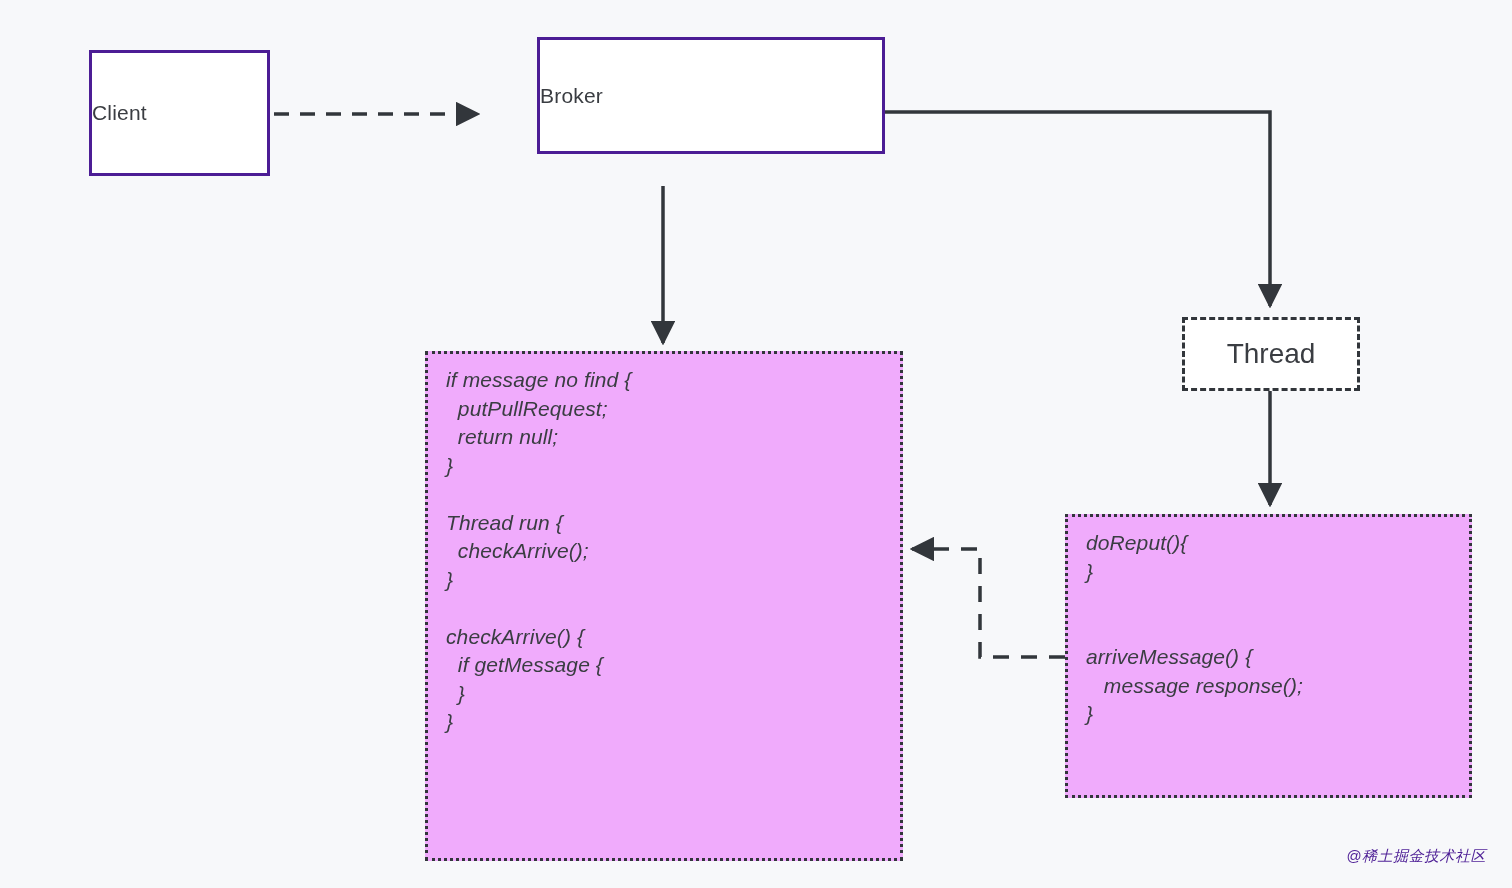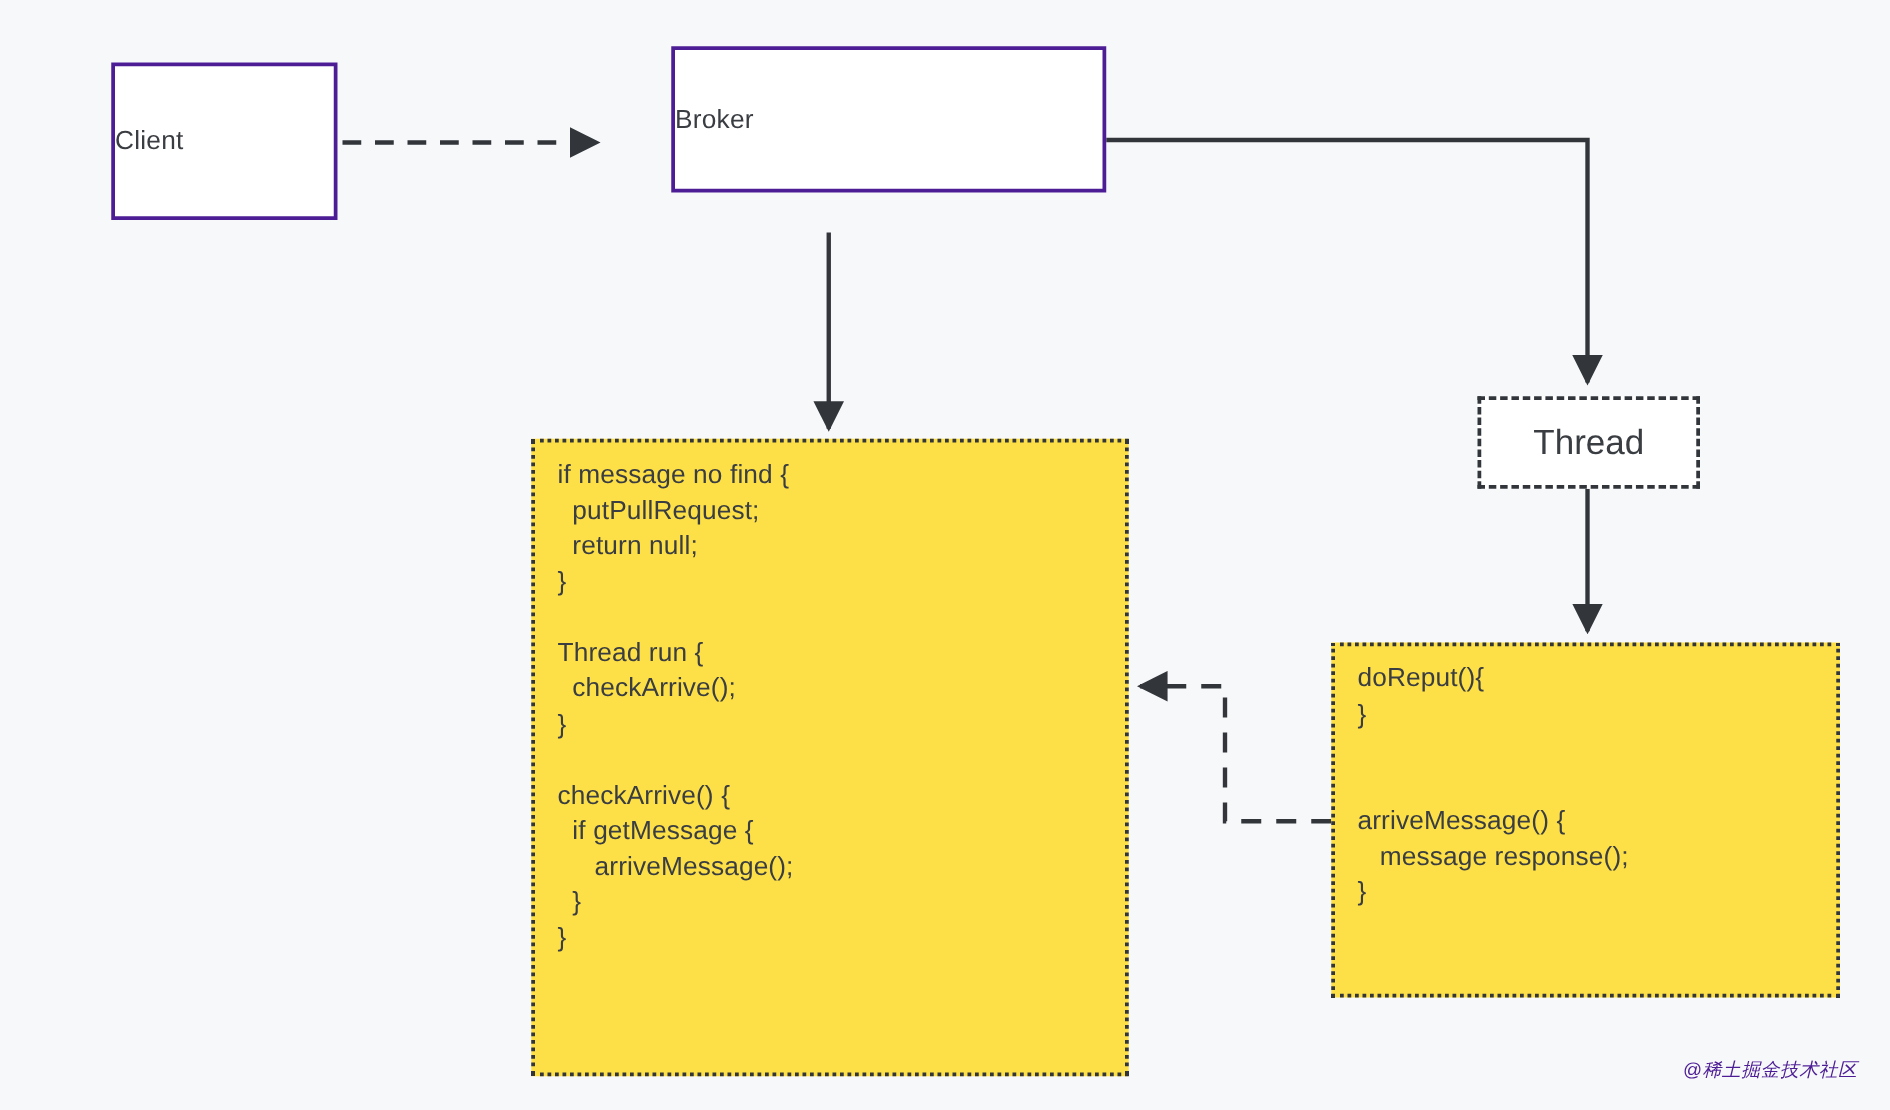--- a/index.html
+++ b/index.html
@@ -58,24 +58,25 @@
     justify-content: center;
   }
   #thread-box .box-label {
     font-size: 28px;
     color: #3a3d42;
   }
 
   
   .code-panel {
     position: absolute;
-    background: #fde047;
+    background: #f0abfc;
     border: 3px dotted #32363b;
     box-sizing: border-box;
     padding: 12px 18px;
+    font-style: italic;
   }
   #left-code-panel  { left: 425px;  top: 351px; width: 478px; height: 510px; }
   #right-code-panel { left: 1065px; top: 514px; width: 407px; height: 284px; }
 
   .code-line {
     font-family: "Liberation Sans", sans-serif;
     font-size: 21px;
     line-height: 28.5px;
     color: #3a3d42;
     white-space: pre;
@@ -134,21 +135,20 @@
     <div class="code-line">  putPullRequest;</div>
     <div class="code-line">  return null;</div>
     <div class="code-line">}</div>
     <div class="code-line blank"> </div>
     <div class="code-line">Thread run {</div>
     <div class="code-line">  checkArrive();</div>
     <div class="code-line">}</div>
     <div class="code-line blank"> </div>
     <div class="code-line">checkArrive() {</div>
     <div class="code-line">  if getMessage {</div>
-    <div class="code-line">     arriveMessage();</div>
     <div class="code-line">  }</div>
     <div class="code-line">}</div>
   </div>
 
   <div class="code-panel" id="right-code-panel">
     <div class="code-line">doReput(){</div>
     <div class="code-line">}</div>
     <div class="code-line blank"> </div>
     <div class="code-line blank"> </div>
     <div class="code-line">arriveMessage() {</div>

